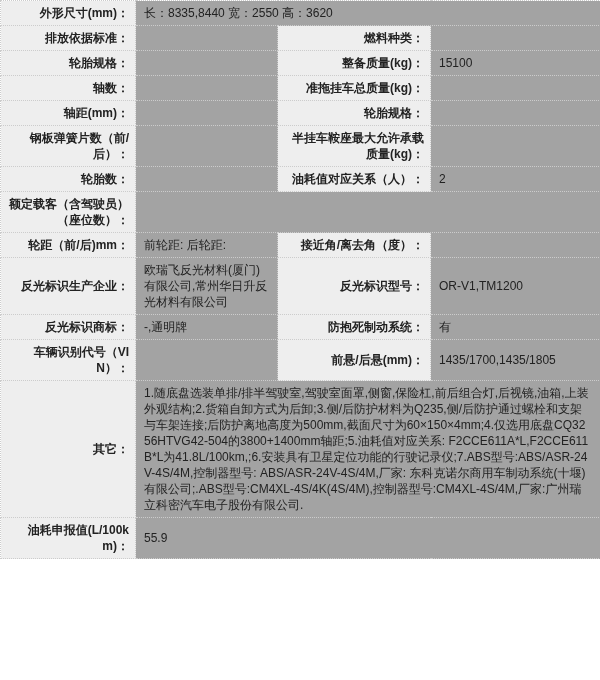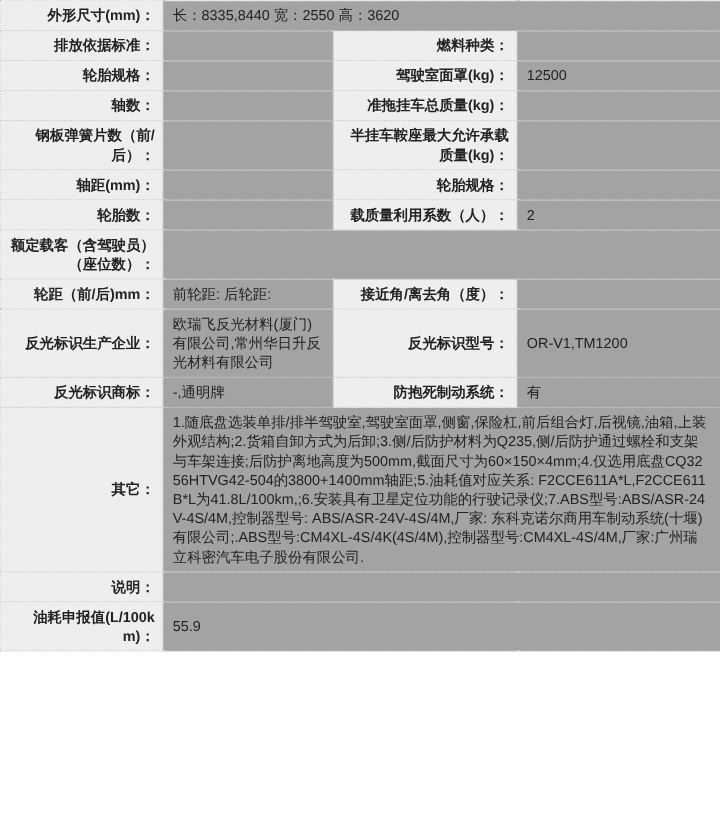--- a/index.html
+++ b/index.html
@@ -55,45 +55,45 @@
         </tr>
         <tr>
           <td class="label">排放依据标准：</td>
           <td class="value"></td>
           <td class="label">燃料种类：</td>
           <td class="value"></td>
         </tr>
         <tr>
           <td class="label">轮胎规格：</td>
           <td class="value"></td>
-          <td class="label">驾驶室面罩(kg)：</td>
-          <td class="value">12500</td>
+          <td class="label">整备质量(kg)：</td>
+          <td class="value">15100</td>
         </tr>
         <tr>
           <td class="label">轴数：</td>
           <td class="value"></td>
           <td class="label">准拖挂车总质量(kg)：</td>
+          <td class="value"></td>
+        </tr>
+        <tr>
+          <td class="label">轴距(mm)：</td>
+          <td class="value"></td>
+          <td class="label">轮胎规格：</td>
           <td class="value"></td>
         </tr>
         <tr>
           <td class="label">钢板弹簧片数（前/后）：</td>
           <td class="value"></td>
           <td class="label">半挂车鞍座最大允许承载质量(kg)：</td>
           <td class="value"></td>
         </tr>
         <tr>
-          <td class="label">轴距(mm)：</td>
-          <td class="value"></td>
-          <td class="label">轮胎规格：</td>
-          <td class="value"></td>
-        </tr>
-        <tr>
           <td class="label">轮胎数：</td>
           <td class="value"></td>
-          <td class="label">载质量利用系数（人）：</td>
+          <td class="label">油耗值对应关系（人）：</td>
           <td class="value">2</td>
         </tr>
         <tr>
           <td class="label">额定载客（含驾驶员）（座位数）：</td>
           <td class="value" colspan="3"></td>
         </tr>
         <tr>
           <td class="label">轮距（前/后)mm：</td>
           <td class="value">前轮距: 后轮距:</td>
           <td class="label">接近角/离去角（度）：</td>
@@ -105,26 +105,28 @@
           <td class="label">反光标识型号：</td>
           <td class="value">OR-V1,TM1200</td>
         </tr>
         <tr>
           <td class="label">反光标识商标：</td>
           <td class="value">-,通明牌</td>
           <td class="label">防抱死制动系统：</td>
           <td class="value">有</td>
         </tr>
         <tr>
+          <td class="label">车辆识别代号（VIN）：</td>
+          <td class="value"></td>
+          <td class="label">前悬/后悬(mm)：</td>
+          <td class="value">1435/1700,1435/1805</td>
+        </tr>
+        <tr>
           <td class="label">其它：</td>
           <td class="value" colspan="3">1.随底盘选装单排/排半驾驶室,驾驶室面罩,侧窗,保险杠,前后组合灯,后视镜,油箱,上装外观结构;2.货箱自卸方式为后卸;3.侧/后防护材料为Q235,侧/后防护通过螺栓和支架与车架连接;后防护离地高度为500mm,截面尺寸为60×150×4mm;4.仅选用底盘CQ3256HTVG42-504的3800+1400mm轴距;5.油耗值对应关系: F2CCE611A*L,F2CCE611B*L为41.8L/100km,;6.安装具有卫星定位功能的行驶记录仪;7.ABS型号:ABS/ASR-24V-4S/4M,控制器型号: ABS/ASR-24V-4S/4M,厂家: 东科克诺尔商用车制动系统(十堰)有限公司;.ABS型号:CM4XL-4S/4K(4S/4M),控制器型号:CM4XL-4S/4M,厂家:广州瑞立科密汽车电子股份有限公司.</td>
-        </tr>
-        <tr>
-          <td class="label">说明：</td>
-          <td class="value" colspan="3"></td>
         </tr>
         <tr>
           <td class="label">油耗申报值(L/100km)：</td>
           <td class="value" colspan="3">55.9</td>
         </tr>
       </tbody>
   </table>
 
   <div class="gap"></div>
 

